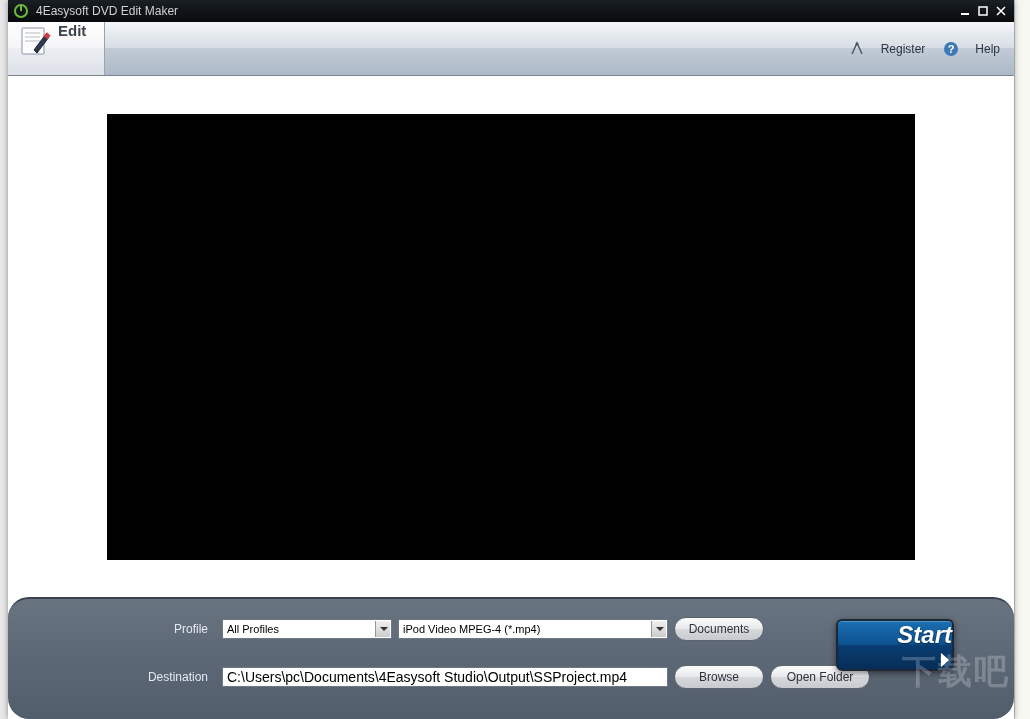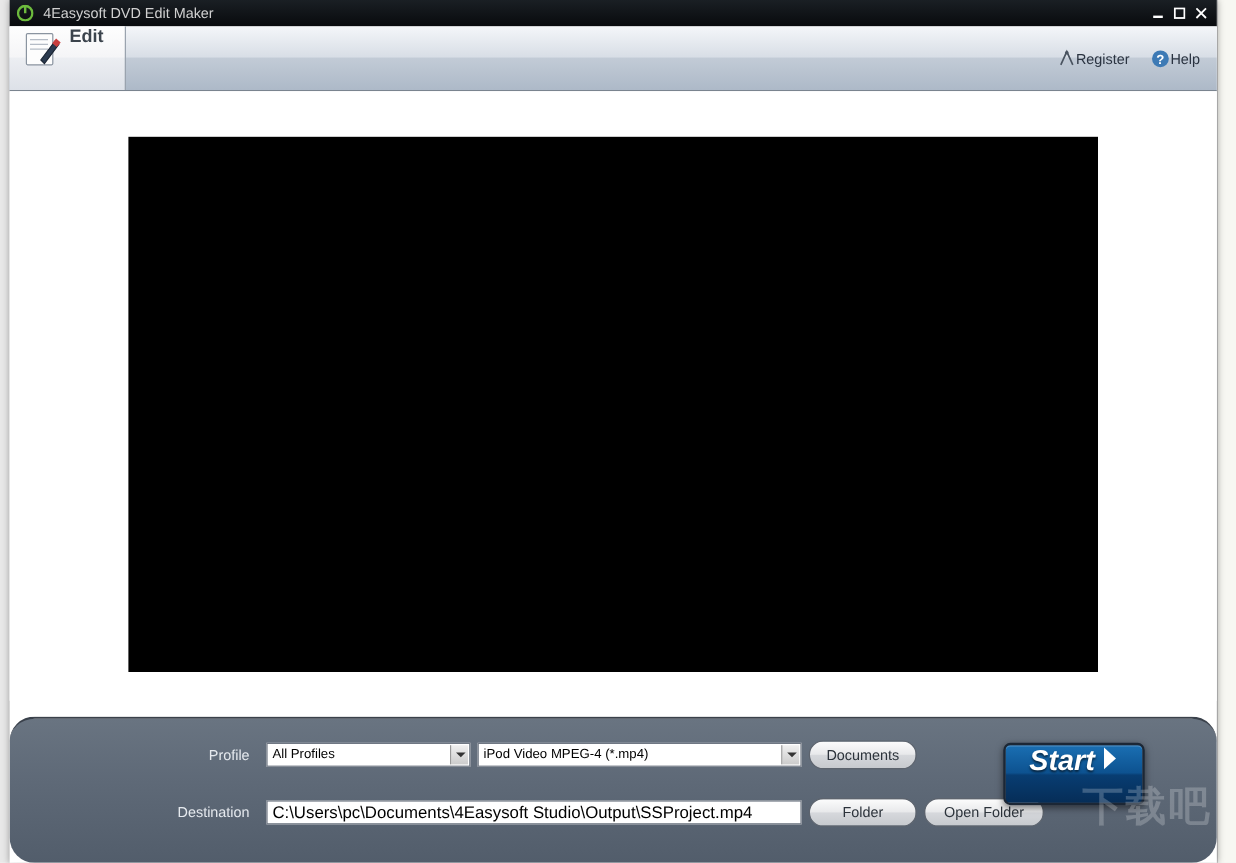--- a/index.html
+++ b/index.html
@@ -69,21 +69,21 @@
       width: 38px; height: 38px;
     }
     .toolbar-spacer { flex: 1; }
     .toolbar-right {
       display: flex;
       align-items: center;
       gap: 18px;
       padding-right: 14px;
     }
     .tb-link {
-      display: flex; align-items: center; gap: 0;
+      display: flex; align-items: center; gap: 16px;
       font-size: 12px; color: #2a3340; cursor: pointer; justify-content: flex-end;
     }
     .tb-link-icon { width: 16px; height: 16px; }
     .main-area {
       background: #ffffff;
       padding: 38px 48px 24px;
       display: flex;
       justify-content: center;
     }
     .preview {
@@ -173,25 +173,26 @@
     .start-button {
       position: absolute;
       right: 60px;
       bottom: 48px;
       width: 118px;
       height: 52px;
       background: linear-gradient(to bottom, #1a6fb3 0%, #0d5290 48%, #083d72 52%, #062d57 100%);
       border: 2px solid #1c2735;
       border-radius: 6px;
       display: flex;
-      align-items: flex-start;
+      align-items: flex-end;
       justify-content: center;
       gap: 2px;
       cursor: pointer;
       box-shadow: inset 0 1px 0 rgba(255,255,255,0.25), 0 2px 6px rgba(0,0,0,0.5);
+      flex-direction: column;
     }
     .start-button span {
       color: #ffffff;
       font-size: 24px;
       font-weight: bold;
       font-style: italic;
       text-shadow: 0 1px 2px rgba(0,0,0,0.6);
     }
     .start-button .play-tri {
       margin-left: 4px;
@@ -309,21 +310,21 @@
       <div class="pill-button">
         <span>Documents</span>
       </div>
       <div></div>
 
       <div class="form-label">Destination</div>
       <div class="text-input">
         <span>C:\Users\pc\Documents\4Easysoft Studio\Output\SSProject.mp4</span>
       </div>
       <div class="pill-button">
-        <span>Folder</span>
+        <span>Browse</span>
       </div>
       <div class="pill-button" style="min-width:96px;">
         <span>Open Folder</span>
       </div>
 
     </div>
 
     <div class="start-button">
       <span>Start</span>
       <svg class="play-tri" width="14" height="22" viewBox="0 0 14 22">

